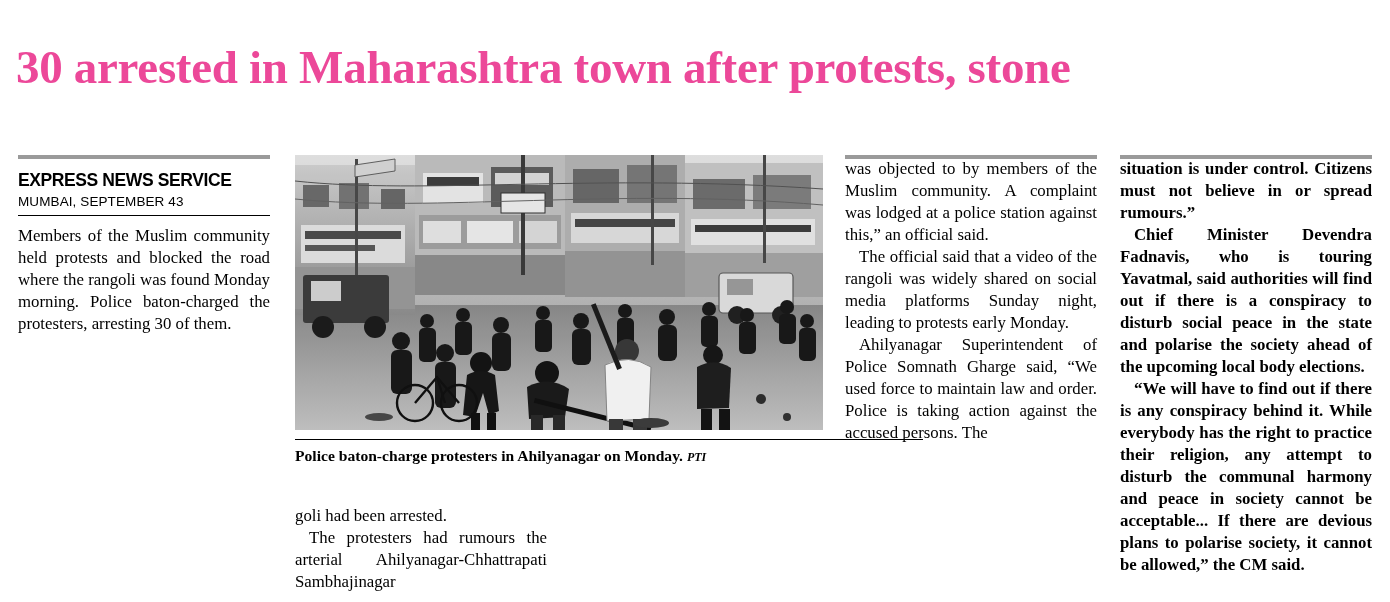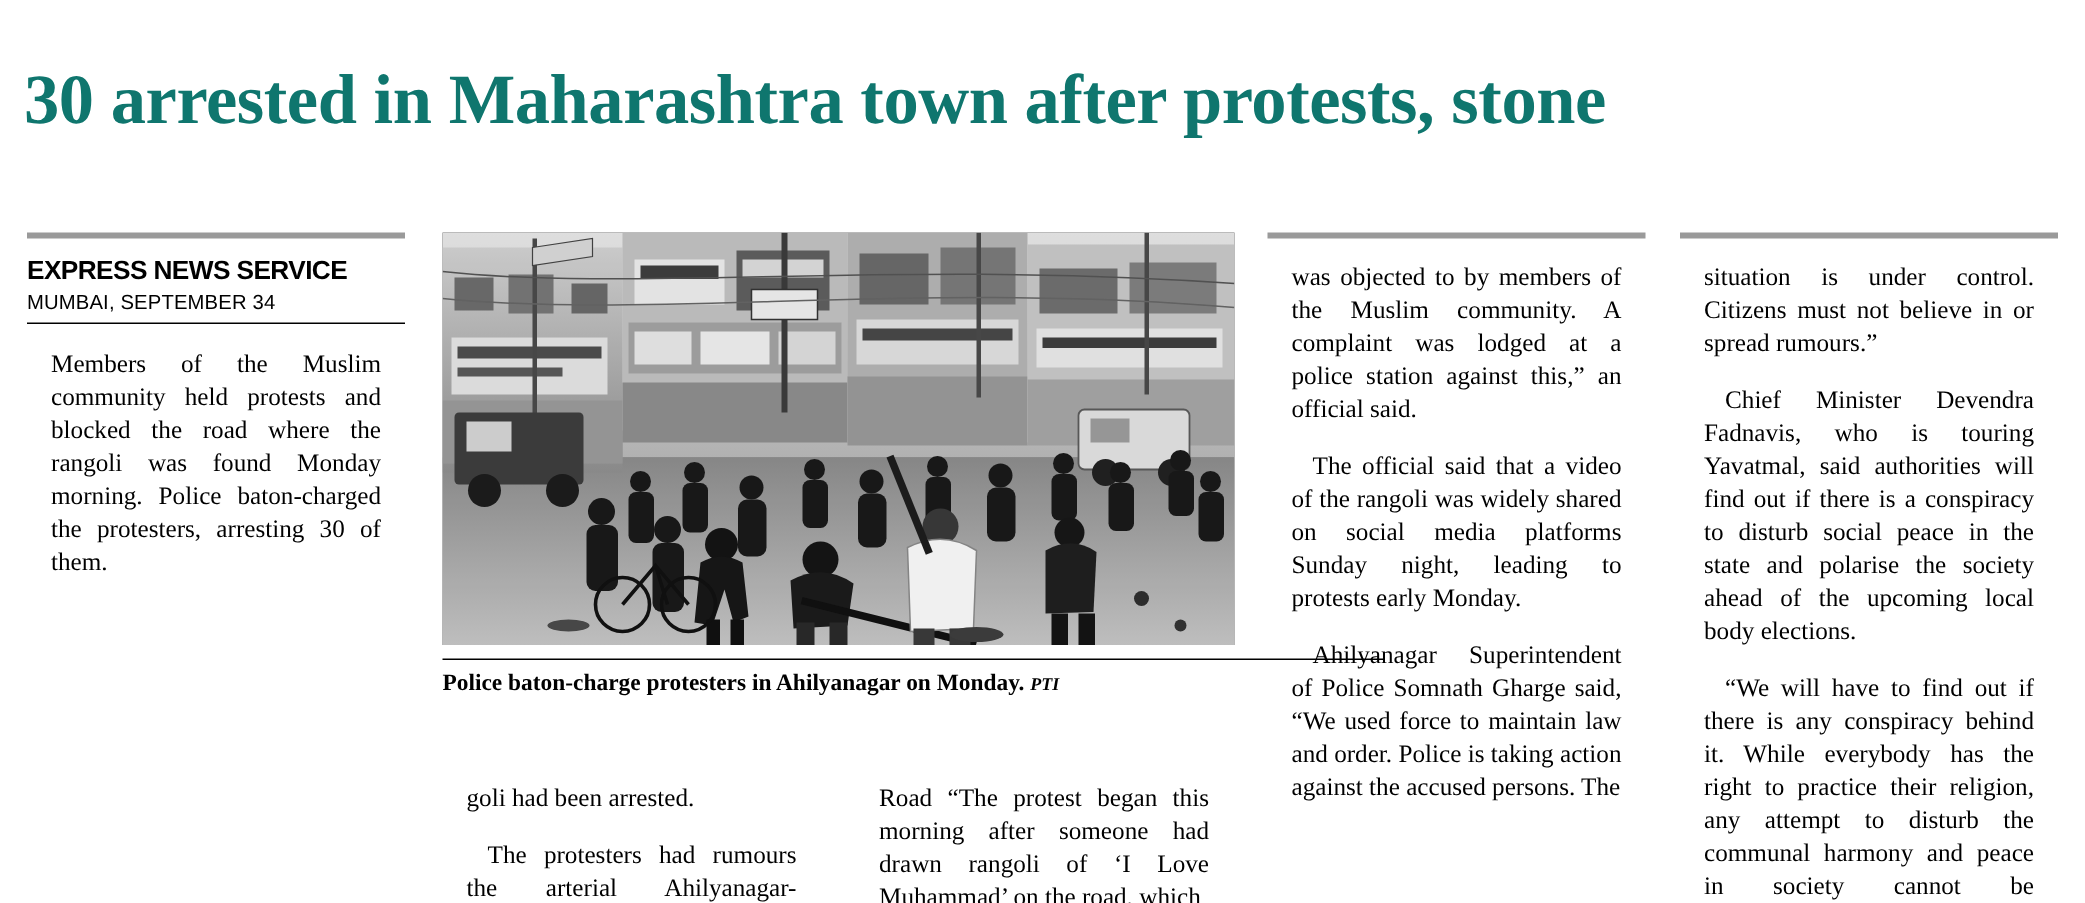--- a/index.html
+++ b/index.html
@@ -21,21 +21,21 @@
   .headline {
     position: absolute;
     left: 16px;
     top: 10px;
     width: 1360px;
     font-family: "Liberation Serif", serif;
     font-weight: 700;
     font-size: 47px;
     line-height: 1.12;
     letter-spacing: -0.3px;
-    color: #0f766e;
+    color: #ec4899;
   }
   .headline .line {
     display: block;
     white-space: nowrap;
   }
 
   
   .col {
     position: absolute;
     font-family: "Liberation Serif", serif;
@@ -72,21 +72,21 @@
     border-bottom: 1px solid #000;
   }
   .body-text {
     font-family: "Liberation Serif", serif;
     font-size: 16.8px;
     line-height: 1.31;
     text-align: justify;
     color: #000;
   }
   .body-text p {
-    margin: 16px;
+    margin: 0;
   }
   .body-text p + p {
     text-indent: 14px;
   }
   #col1 .body-text {
     margin-top: 9px;
   }
 
   
   #photo-wrap {
@@ -135,38 +135,39 @@
   #col4 {
     left: 845px;
     top: 158px;
     width: 252px;
   }
   
   #col5 {
     left: 1120px;
     top: 158px;
     width: 252px;
+    font-weight: bold;
   }
 </style>
 </head>
 <body>
 
 <div id="page">
 
   <h1 class="headline">
     <span class="line">30 arrested in Maharashtra town after protests, stone</span>
   </h1>
 
   <div class="toprule" style="left:18px;  top:155px; width:252px;"></div>
   <div class="toprule" style="left:845px; top:155px; width:252px;"></div>
   <div class="toprule" style="left:1120px;top:155px; width:252px;"></div>
 
   <div class="col" id="col1">
     <div class="byline">EXPRESS NEWS SERVICE</div>
-    <div class="dateline">MUMBAI, SEPTEMBER 34</div>
+    <div class="dateline">MUMBAI, SEPTEMBER 43</div>
     <div class="body-text">
       <p>Members of the Muslim community held protests and blocked the road where the rangoli was found Monday morning. Police baton-charged the protesters, arresting 30 of them.</p>
     </div>
   </div>
 
   <div id="photo-wrap">
     <div id="photo">
       <svg width="528" height="275" viewBox="0 0 528 275" xmlns="http://www.w3.org/2000/svg" aria-hidden="true">
         <defs>
           <linearGradient id="sky" x1="0" y1="0" x2="0" y2="1">
@@ -313,25 +314,20 @@
     </div>
   </div>
 
   <div class="col" id="col2b">
     <div class="body-text">
       <p>goli had been arrested.</p>
       <p>The protesters had rumours the arterial Ahilyanagar-Chhattrapati Sambhajinagar</p>
     </div>
   </div>
 
-  <div class="col" id="col3b">
-    <div class="body-text">
-      <p>Road “The protest began this morning after someone had drawn rangoli of ‘I Love Muhammad’ on the road, which</p>
-    </div>
-  </div>
 
   <div class="col" id="col4">
     <div class="body-text">
       <p>was objected to by members of the Muslim community. A complaint was lodged at a police station against this,” an official said.</p>
       <p>The official said that a video of the rangoli was widely shared on social media platforms Sunday night, leading to protests early Monday.</p>
       <p>Ahilyanagar Superintendent of Police Somnath Gharge said, “We used force to maintain law and order. Police is taking action against the accused persons. The</p>
     </div>
   </div>
 
   <div class="col" id="col5">

